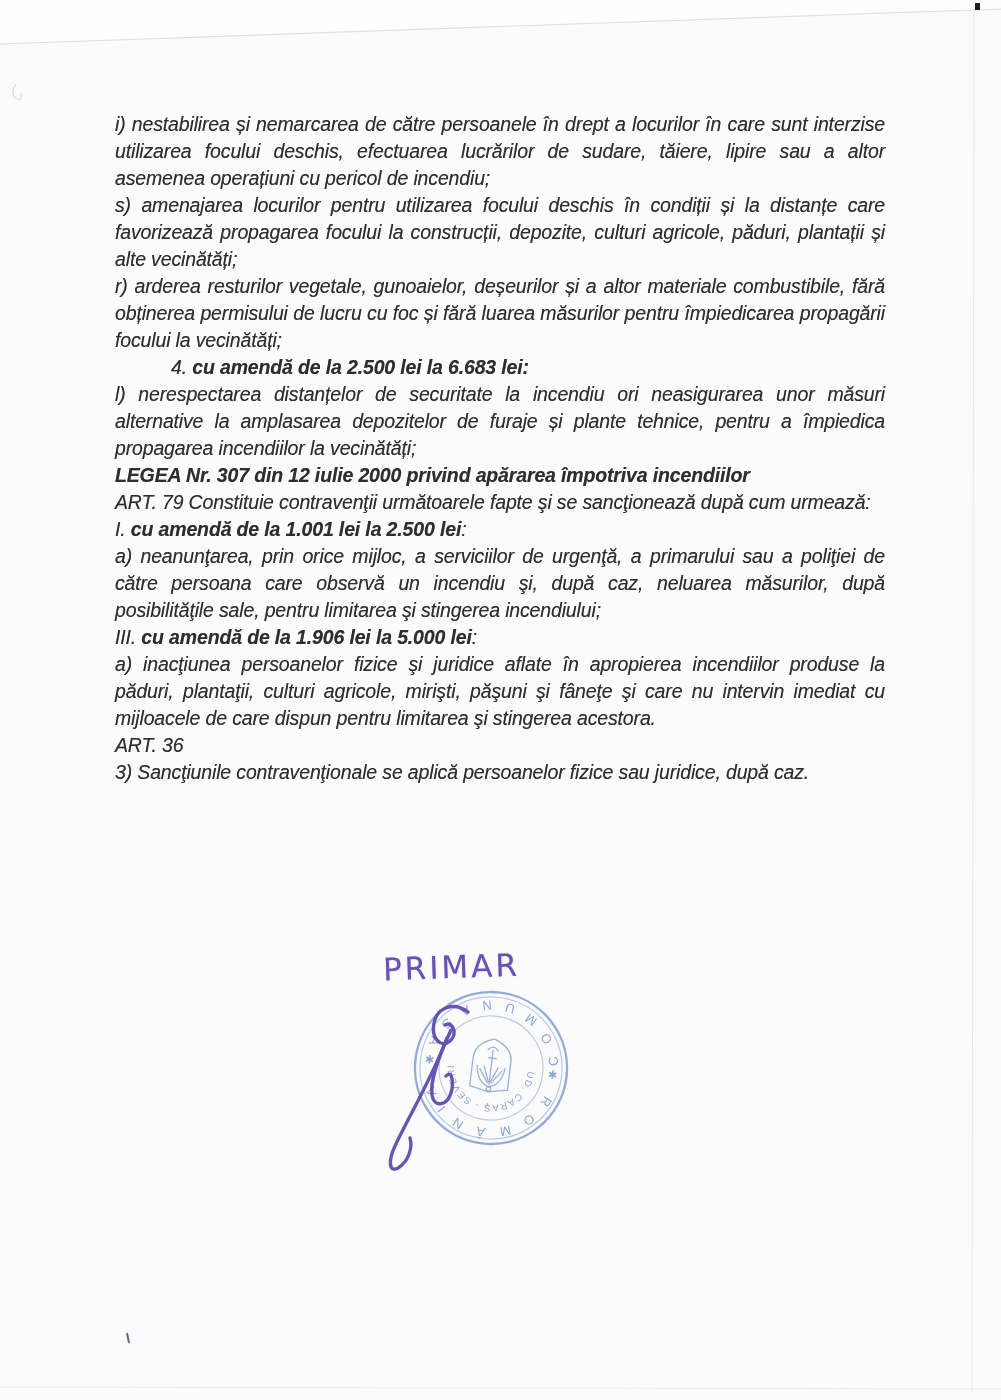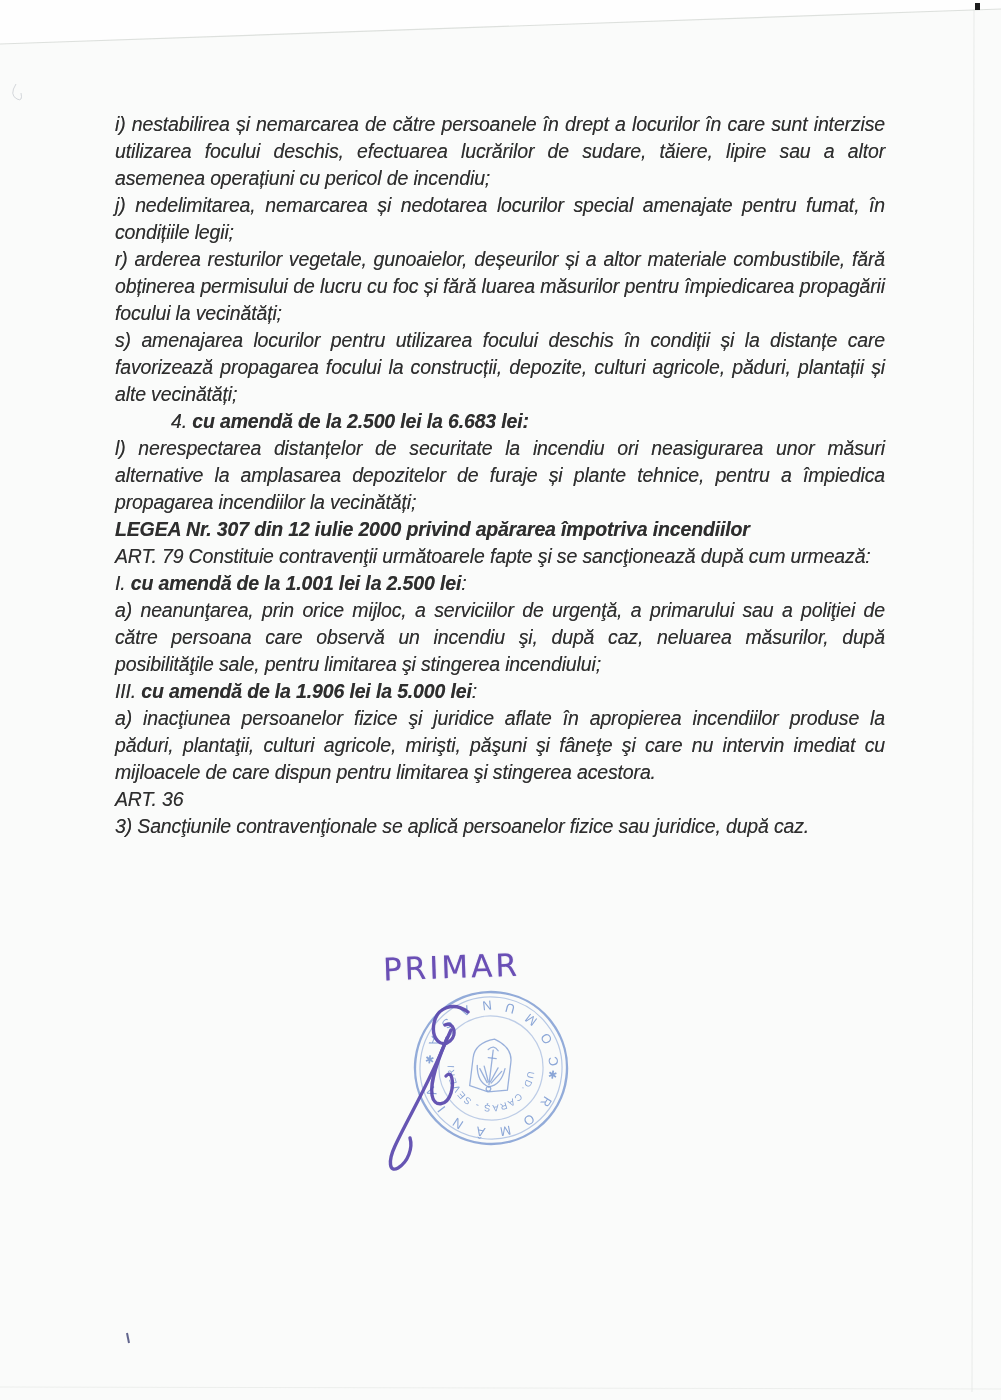--- a/index.html
+++ b/index.html
@@ -35,23 +35,22 @@
     fill:rgba(112,145,206,0.92);
   }
 </style>
 </head>
 <body>
 
 <div class="page">
 
   <div class="textblock">
       <p class="para"><span>i) nestabilirea și nemarcarea de către persoanele în drept a locurilor în care sunt interzise utilizarea focului deschis, efectuarea lucrărilor de sudare, tăiere, lipire sau a altor asemenea operațiuni cu pericol de incendiu;</span></p>
-      <p class="para"><span>j) nedelimitarea, nemarcarea și nedotarea locurilor special amenajate pentru fumat, în condițiile legii;</span></p>
+      <p class="para"><span>s) amenajarea locurilor pentru utilizarea focului deschis în condiții și la distanțe care favorizează propagarea focului la construcții, depozite, culturi agricole, păduri, plantații și alte vecinătăți;</span></p>
       <p class="para"><span>r) arderea resturilor vegetale, gunoaielor, deșeurilor și a altor materiale combustibile, fără obținerea permisului de lucru cu foc și fără luarea măsurilor pentru împiedicarea propagării focului la vecinătăți;</span></p>
-      <p class="para"><span>s) amenajarea locurilor pentru utilizarea focului deschis în condiții și la distanțe care favorizează propagarea focului la construcții, depozite, culturi agricole, păduri, plantații și alte vecinătăți;</span></p>
       <p class="para indent"><span>4. </span><span class="bold">cu amendă de la 2.500 lei la 6.683 lei:</span></p>
       <p class="para"><span>l) nerespectarea distanțelor de securitate la incendiu ori neasigurarea unor măsuri alternative la amplasarea depozitelor de furaje și plante tehnice, pentru a împiedica propagarea incendiilor la vecinătăți;</span></p>
       <p class="para"><span class="bold">LEGEA Nr. 307 din 12 iulie 2000 privind apărarea împotriva incendiilor</span></p>
       <p class="para"><span>ART. 79 Constituie contravenţii următoarele fapte şi se sancţionează după cum urmează:</span></p>
       <p class="para"><span>I. </span><span class="bold">cu amendă de la 1.001 lei la 2.500 lei</span><span>:</span></p>
       <p class="para"><span>a) neanunţarea, prin orice mijloc, a serviciilor de urgenţă, a primarului sau a poliţiei de către persoana care observă un incendiu şi, după caz, neluarea măsurilor, după posibilităţile sale, pentru limitarea şi stingerea incendiului;</span></p>
       <p class="para"><span>III. </span><span class="bold">cu amendă de la 1.906 lei la 5.000 lei</span><span>:</span></p>
       <p class="para"><span>a) inacţiunea persoanelor fizice şi juridice aflate în apropierea incendiilor produse la păduri, plantaţii, culturi agricole, mirişti, păşuni şi fâneţe şi care nu intervin imediat cu mijloacele de care dispun pentru limitarea şi stingerea acestora.</span></p>
       <p class="para"><span>ART. 36</span></p>
       <p class="para"><span>3) Sancţiunile contravenţionale se aplică persoanelor fizice sau juridice, după caz.</span></p>

